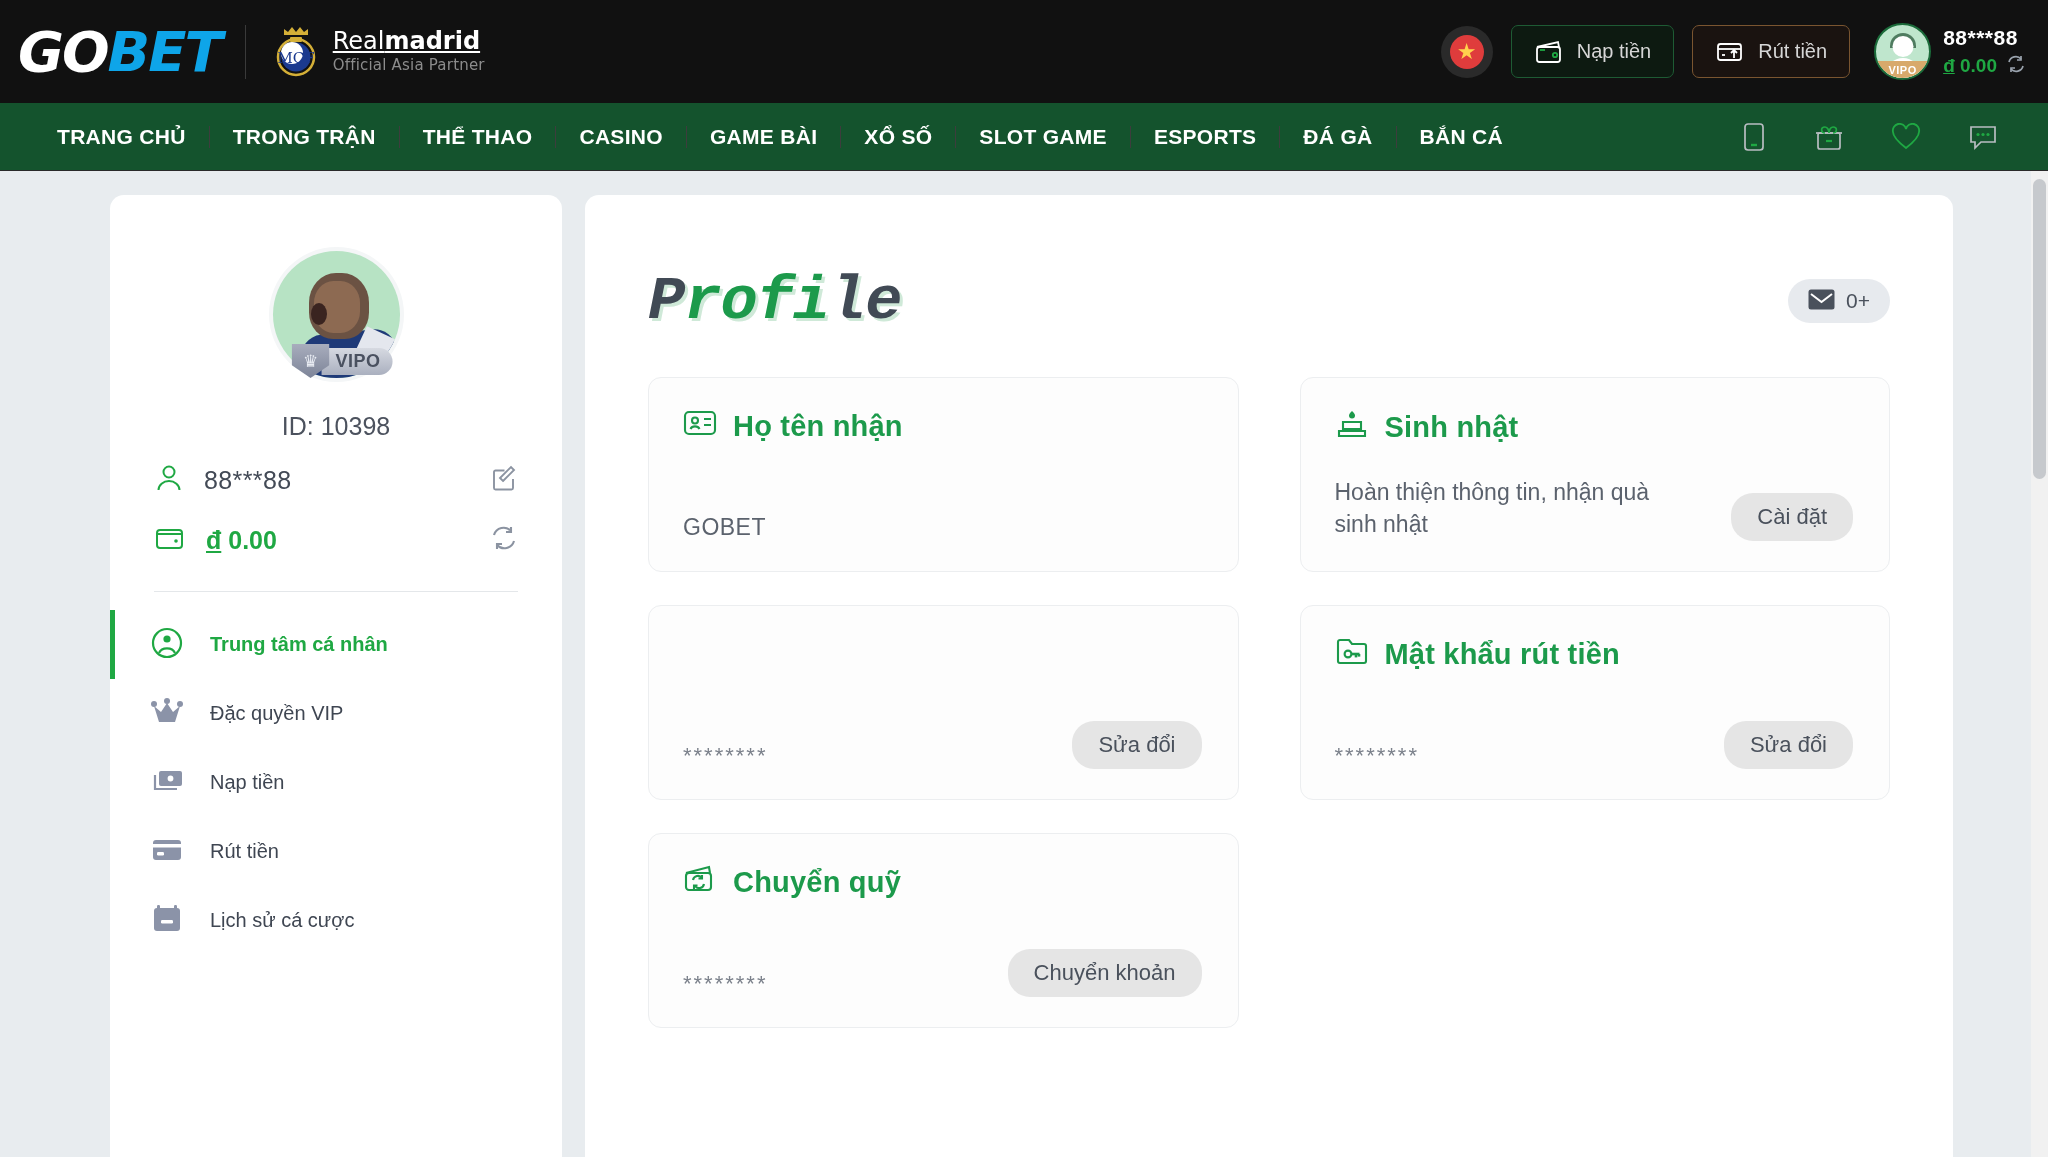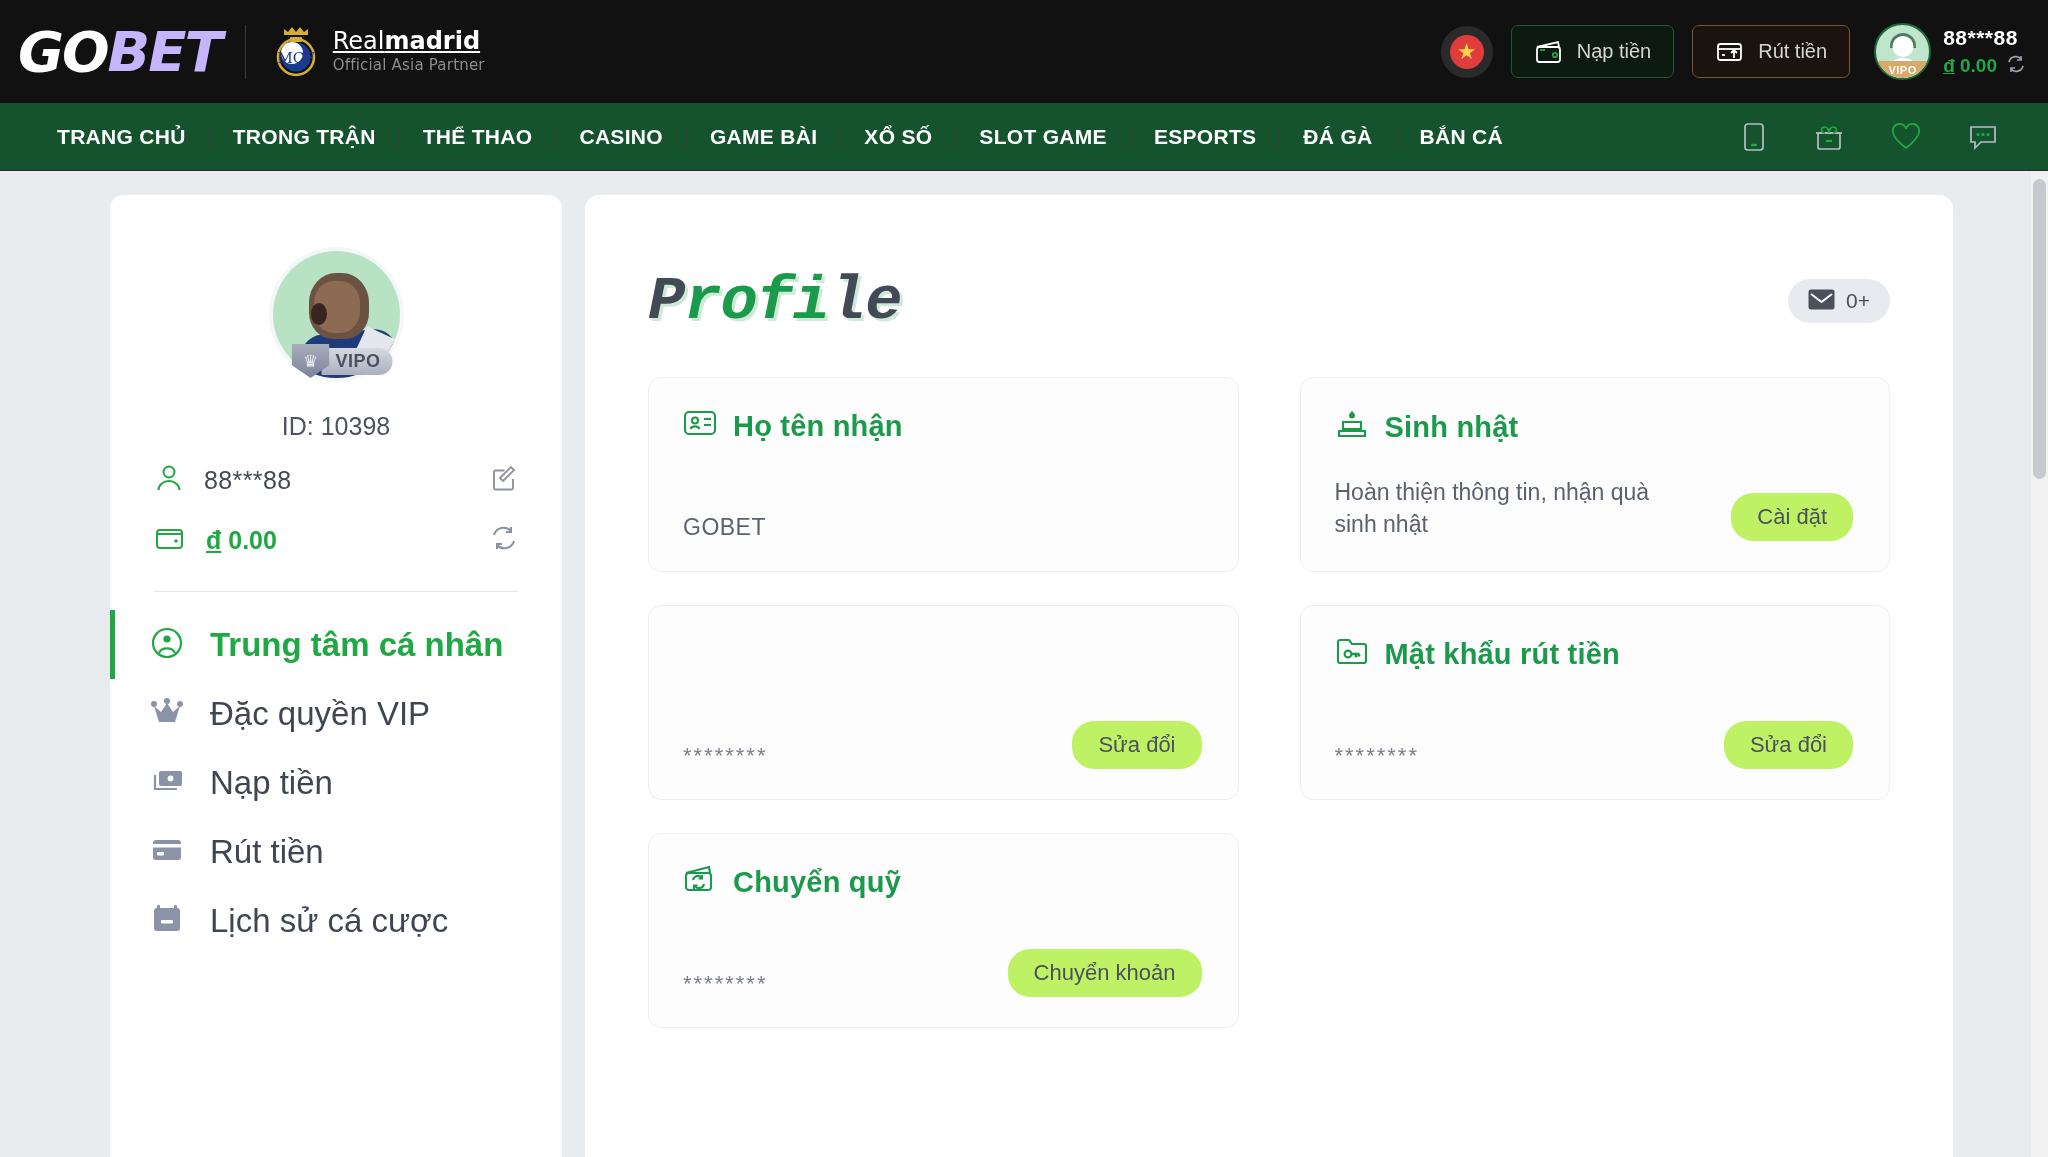--- a/index.html
+++ b/index.html
@@ -19,21 +19,21 @@
     padding: 0 22px 0 18px;
     position: relative;
   }
   .logo-wrap { display: flex; align-items: center; }
   .logo-go {
     font-family: "DejaVu Sans", sans-serif;
     font-size: 56px; font-weight: 900; font-style: italic;
     letter-spacing: -2px; line-height: 1;
   }
   .logo-go .w { color: #ffffff; }
-  .logo-go .g { color: #c4b5fd; }
+  .logo-go .g { color: #0ea5e9; }
   .logo-divider {
     width: 1px; height: 54px; background: #3a3a3a; margin: 0 24px;
   }
   .rm-wrap { display: flex; align-items: center; gap: 11px; }
   .rm-crest { width: 52px; height: 58px; position: relative; }
   .rm-text-lines { display: flex; flex-direction: column; gap: 1px; }
   .rm-line1 {
     font-size: 24px; color: #ffffff; line-height: 1.05;
     font-family: "DejaVu Sans", sans-serif;
     text-decoration: underline;
@@ -190,21 +190,21 @@
   .sb-row .bal u { text-decoration: underline; }
   .sb-row .act { margin-left: auto; cursor: pointer; }
   .sb-hr { height: 1px; background: #e4e7ea; margin: 12px 44px 0; }
 
   .sb-menu { margin-top: 18px; }
   .sb-item {
     display: flex; align-items: center; gap: 26px;
     height: 69px; padding-left: 40px; cursor: pointer;
     position: relative;
   }
-  .sb-item .txt { font-size: 33px; color: #3f4652; }
+  .sb-item .txt { font-size: 20px; color: #3f4652; }
   .sb-item.active::before {
     content: ""; position: absolute; left: 0; top: 0; bottom: 0;
     width: 5px; background: #1fa843;
   }
   .sb-item.active .txt { color: #1fa843; font-weight: 700; }
 
   
   .main {
     flex: 1; background: #ffffff;
     border-radius: 14px 14px 0 0;
@@ -247,21 +247,21 @@
   }
   .card-body {
     margin-top: auto; padding-top: 22px;
     display: flex; align-items: flex-end; gap: 8px;
   }
   .card-value { font-size: 23px; color: #5b626d; letter-spacing: .5px; }
   .card-value.masked { letter-spacing: 2px; font-size: 22px; color: #7b818b; }
   .card-desc { font-size: 23px; color: #5b626d; line-height: 1.42; max-width: 330px; }
   .pill-btn {
     margin-left: auto; flex: none;
-    background: #bef264; border: none; border-radius: 22px;
+    background: #e5e5e5; border: none; border-radius: 22px;
     height: 48px; padding: 0 26px;
     font-size: 22px; color: #4a515c; cursor: pointer;
     font-family: "Liberation Sans", sans-serif; white-space: nowrap;
   }
   .card.single { grid-column: 1 / 2; }
 
   
   .scrollbar {
     position: absolute; right: 0; top: 171px; bottom: 0; width: 17px;
     background: #f1f1f1;

